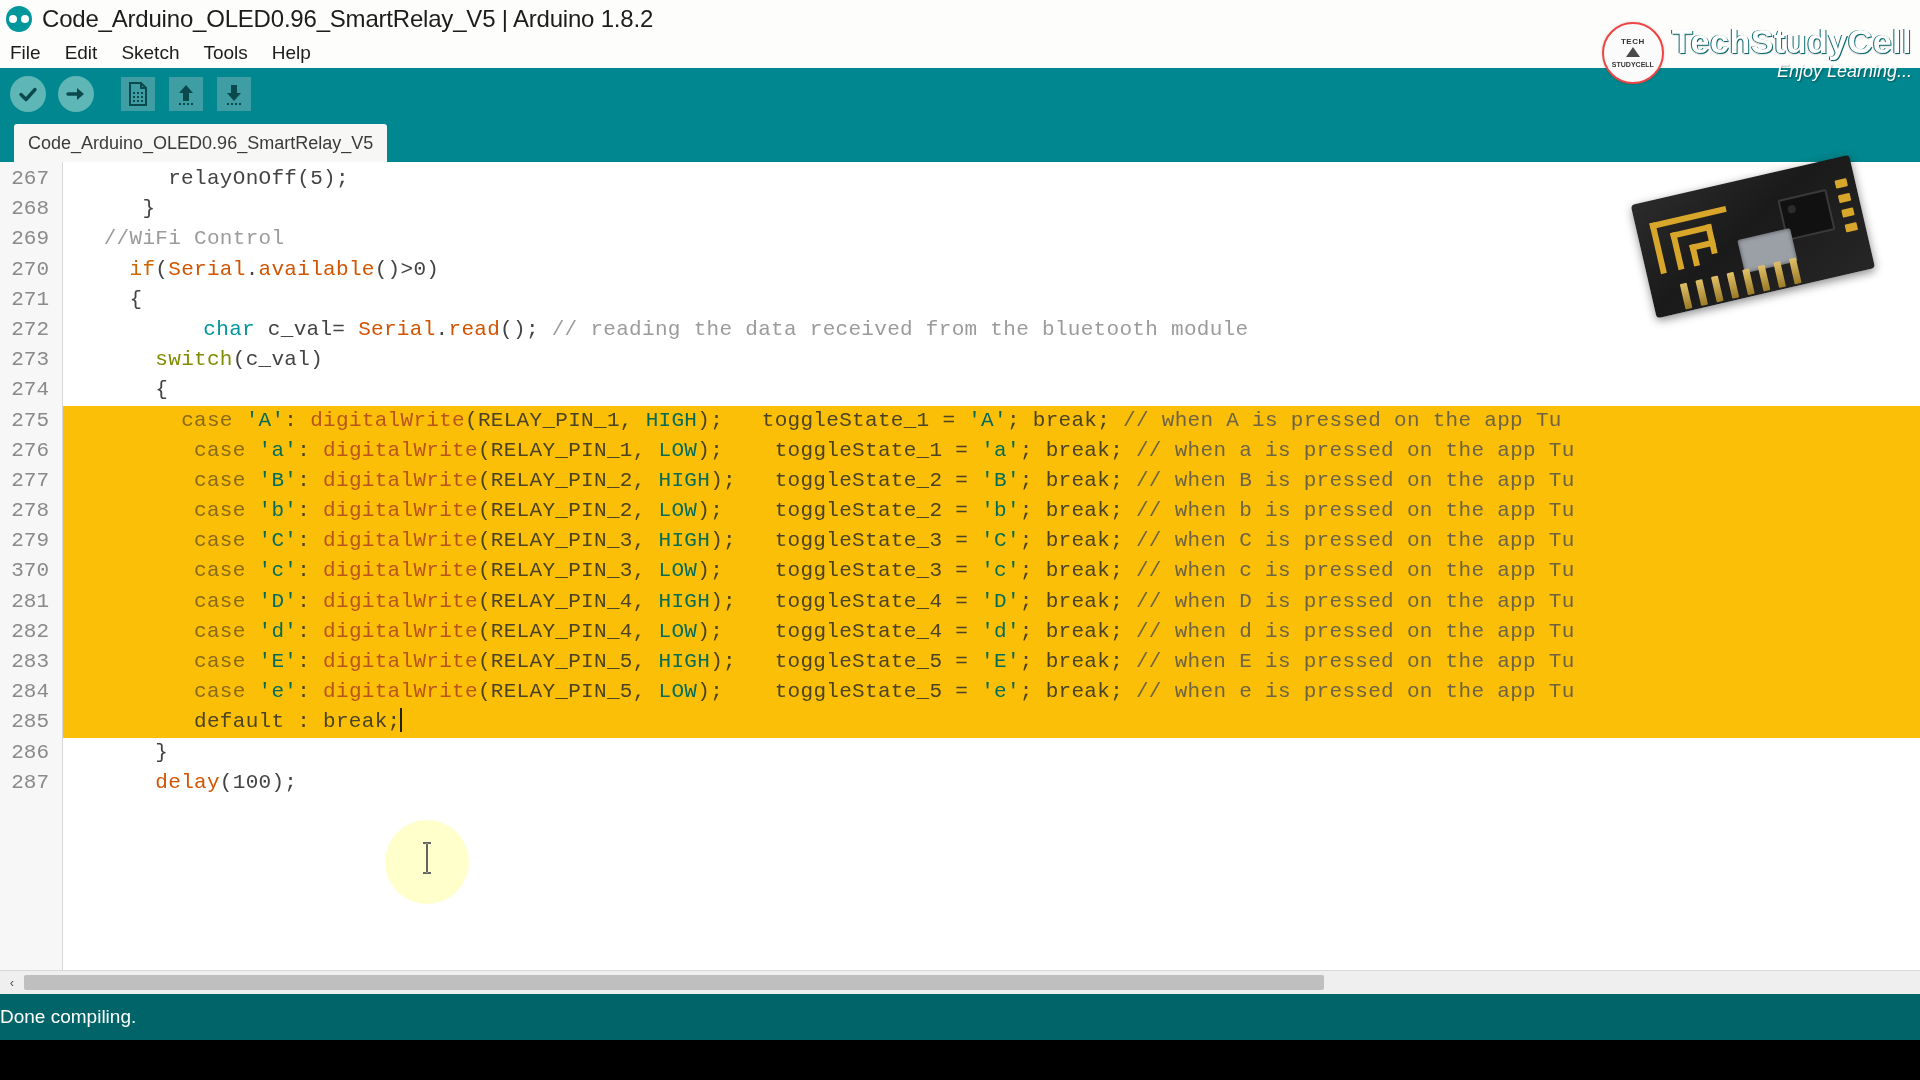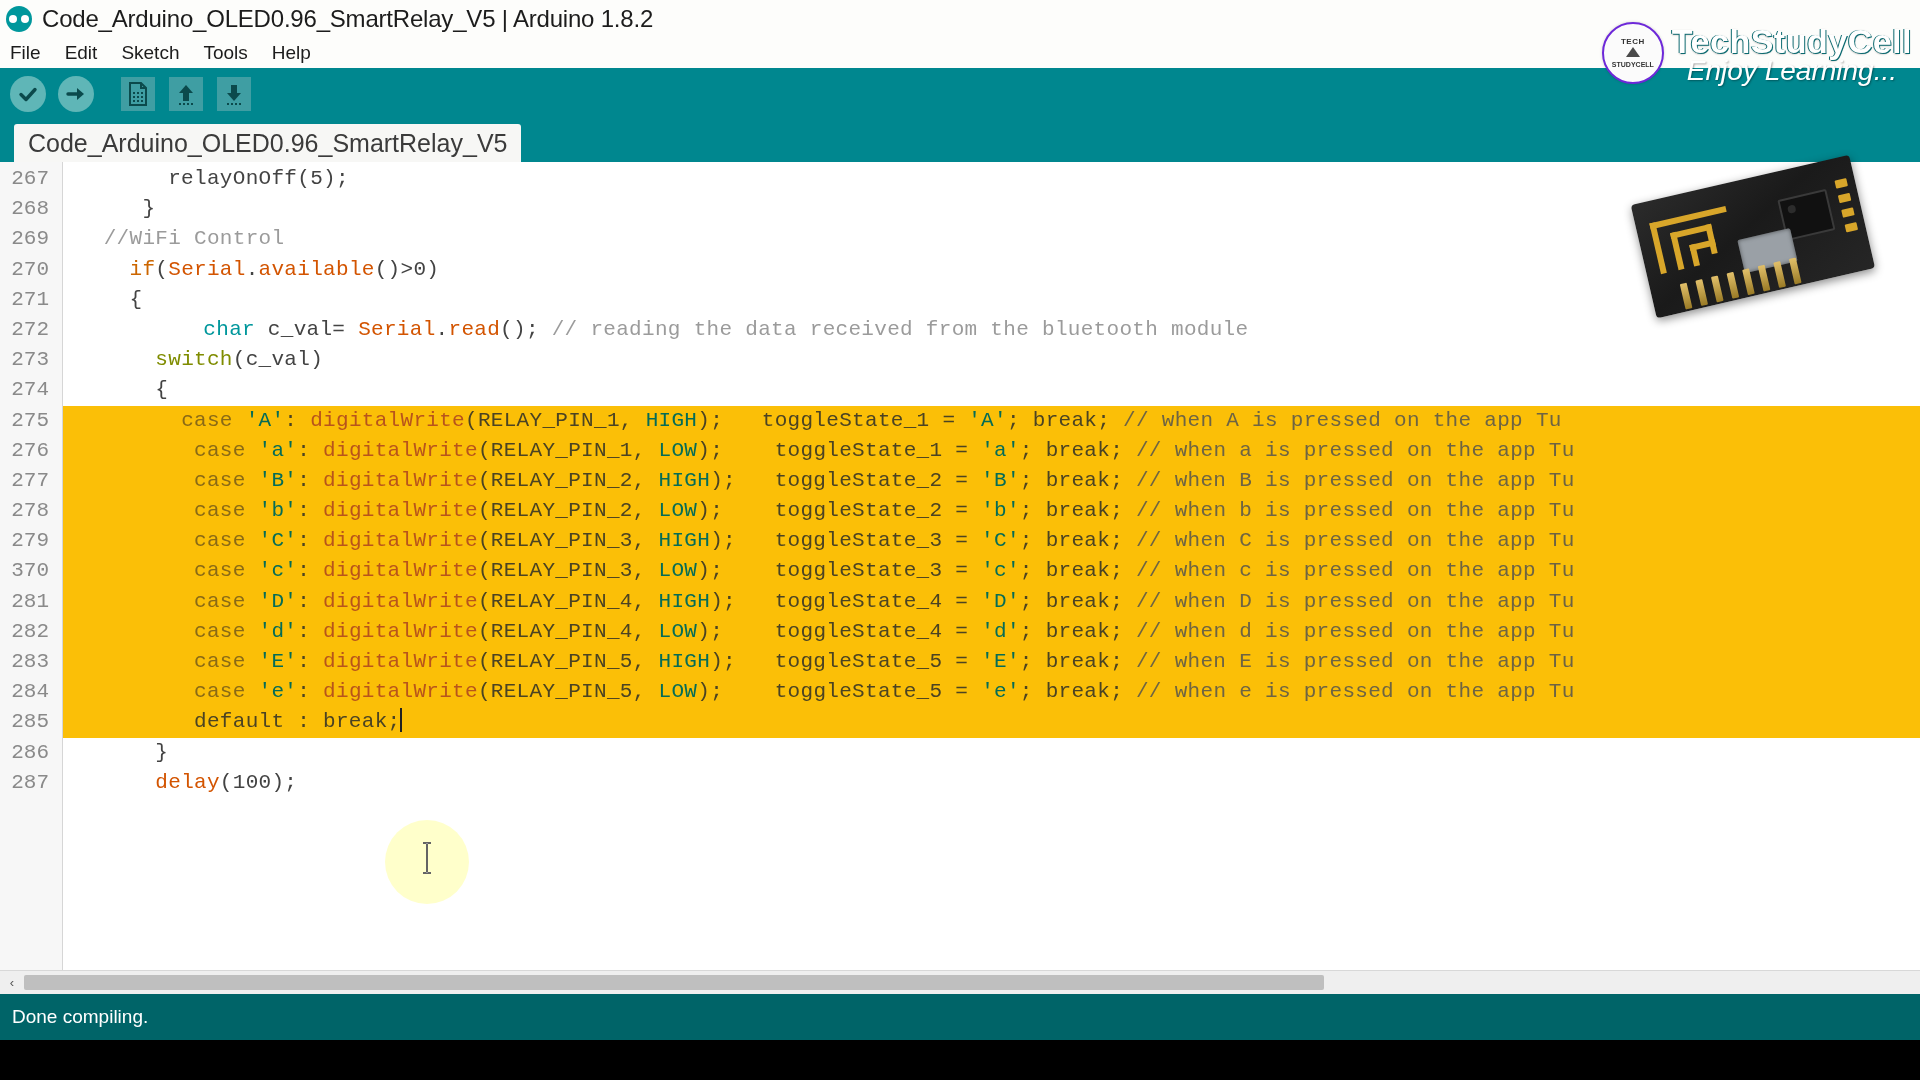--- a/index.html
+++ b/index.html
@@ -102,21 +102,21 @@
     background: #00878f;
     display: flex; align-items: flex-end;
     padding-left: 14px;
     position: relative;
     z-index: 5;
   }
   .tab {
     height: 38px;
     background: #f7f7f5;
     color: #3b3b3b;
-    font-size: 25px;
+    font-size: 18px;
     display: flex; align-items: center;
     padding: 0 14px 0 14px;
     border-top-left-radius: 3px;
     border-top-right-radius: 3px;
     white-space: nowrap;
     cursor: pointer;
   }
 
   
   .editor-wrap {
@@ -239,21 +239,21 @@
     background: #bfbfbf;
     border-radius: 2px;
     cursor: pointer;
   }
 
   
   .statusbar {
     height: 46px; flex: 0 0 46px;
     background: #006468;
     display: flex; align-items: center;
-    padding-left: 12px;
+    padding-left: 0;
     position: relative;
     z-index: 5;
   }
   .status-text {
     color: #ffffff;
     font-size: 19px;
   }
   .console {
     height: 40px; flex: 0 0 40px;
     background: #000000;
@@ -264,21 +264,21 @@
     position: absolute;
     right: 8px; top: 22px;
     display: flex; align-items: center;
     z-index: 8;
     pointer-events: none;
   }
   .brand-seal {
     width: 62px; height: 62px;
     border-radius: 50%;
     background: #fbfbfb;
-    border: 2px solid #6d28d9;
+    border: 2px solid #ef4444;
     display: flex; flex-direction: column;
     align-items: center; justify-content: center;
     margin-right: 8px;
     box-shadow: 0 0 3px rgba(0,0,0,.18);
   }
   .brand-seal .s1 {
     font-size: 8px; font-weight: bold; color: #333;
     line-height: 8px; letter-spacing: .5px;
   }
   .brand-seal .s2 {
@@ -295,24 +295,24 @@
   .brand-words { display: flex; flex-direction: column; }
   .brand-main {
     font-size: 34px;
     font-weight: bold;
     color: #ffffff;
     letter-spacing: .5px;
     text-shadow: 1px 1px 0 #0a6a70, -1px 0 0 #0a6a70, 0 1px 2px rgba(0,0,0,.4);
     line-height: 36px;
   }
   .brand-sub {
-    font-size: 28px;
+    font-size: 18px;
     color: #ffffff;
     font-style: italic;
-    text-align: center;
+    text-align: right;
     text-shadow: 1px 1px 2px rgba(0,0,0,.35);
     line-height: 24px;
   }
 
   
   .esp-photo {
     position: absolute;
     right: 44px; top: 162px;
     width: 240px; height: 158px;
     transform: rotate(-13deg);

